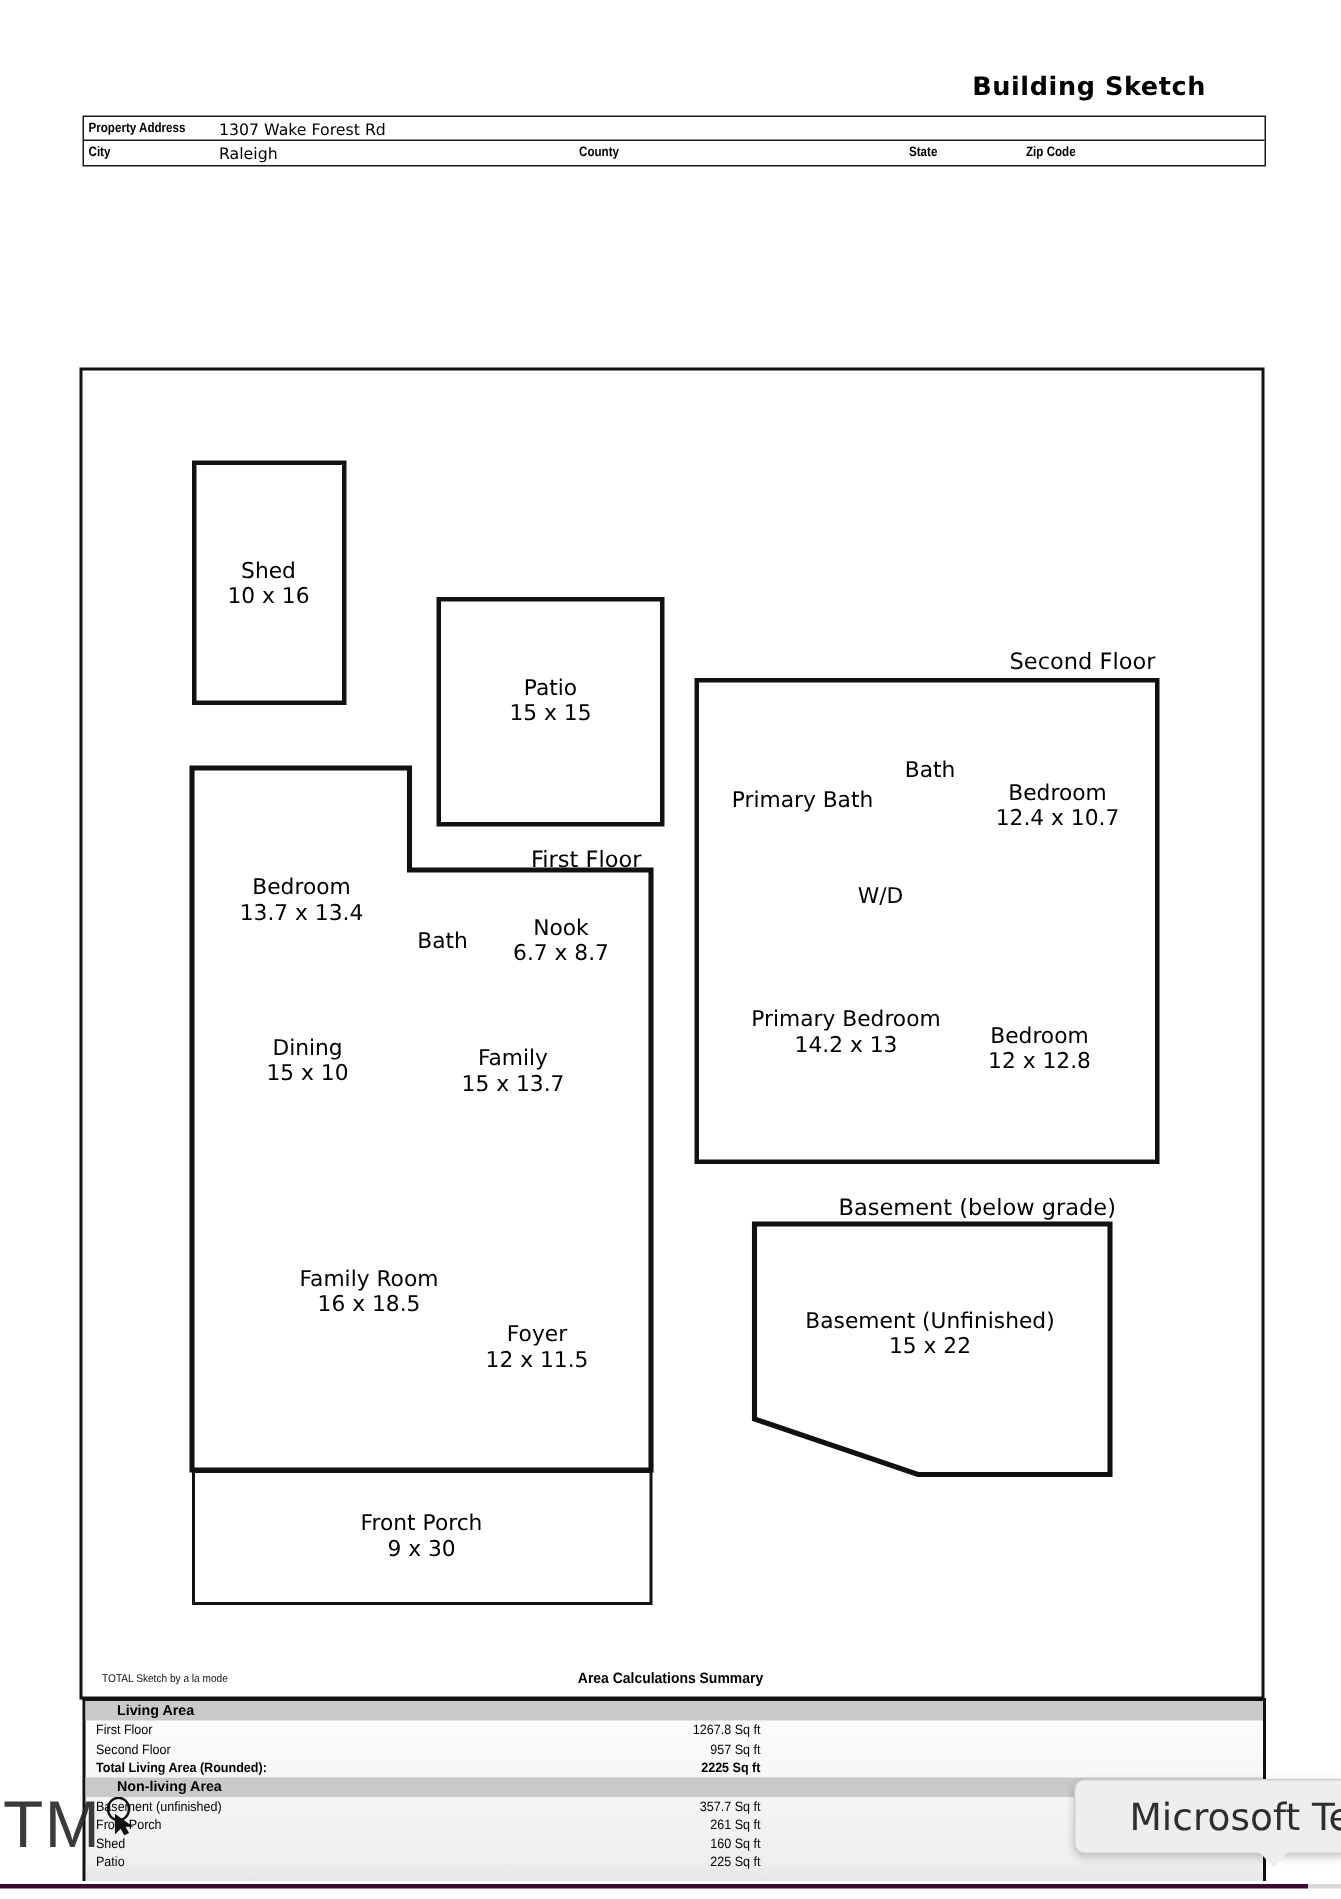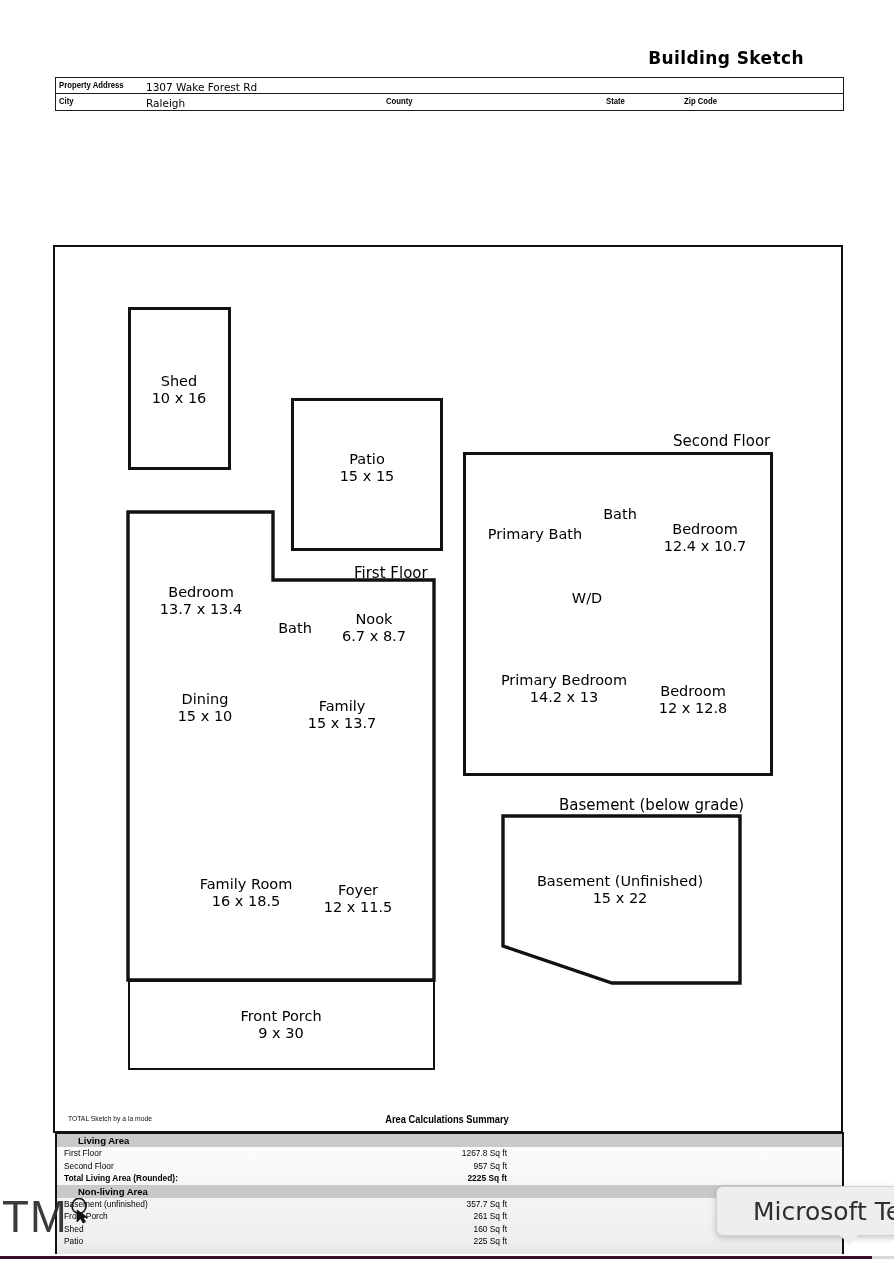--- a/index.html
+++ b/index.html
@@ -316,21 +316,21 @@
   <div class="lbl" style="left:150px; top:444px;">
     <span>Dining</span>
     <span class="dim">15 x 10</span>
   </div>
 
   <div class="lbl" style="left:287px; top:451px;">
     <span>Family</span>
     <span class="dim">15 x 13.7</span>
   </div>
 
-  <div class="lbl" style="left:191px; top:598px;margin-top:31px;">
+  <div class="lbl" style="left:191px; top:598px;">
     <span>Family Room</span>
     <span class="dim">16 x 18.5</span>
   </div>
 
   <div class="lbl" style="left:303px; top:635px;">
     <span>Foyer</span>
     <span class="dim">12 x 11.5</span>
   </div>
 
   <div class="room" style="left:73px; top:733px; width:307px; height:90px; border-width:2.5px;"></div>

